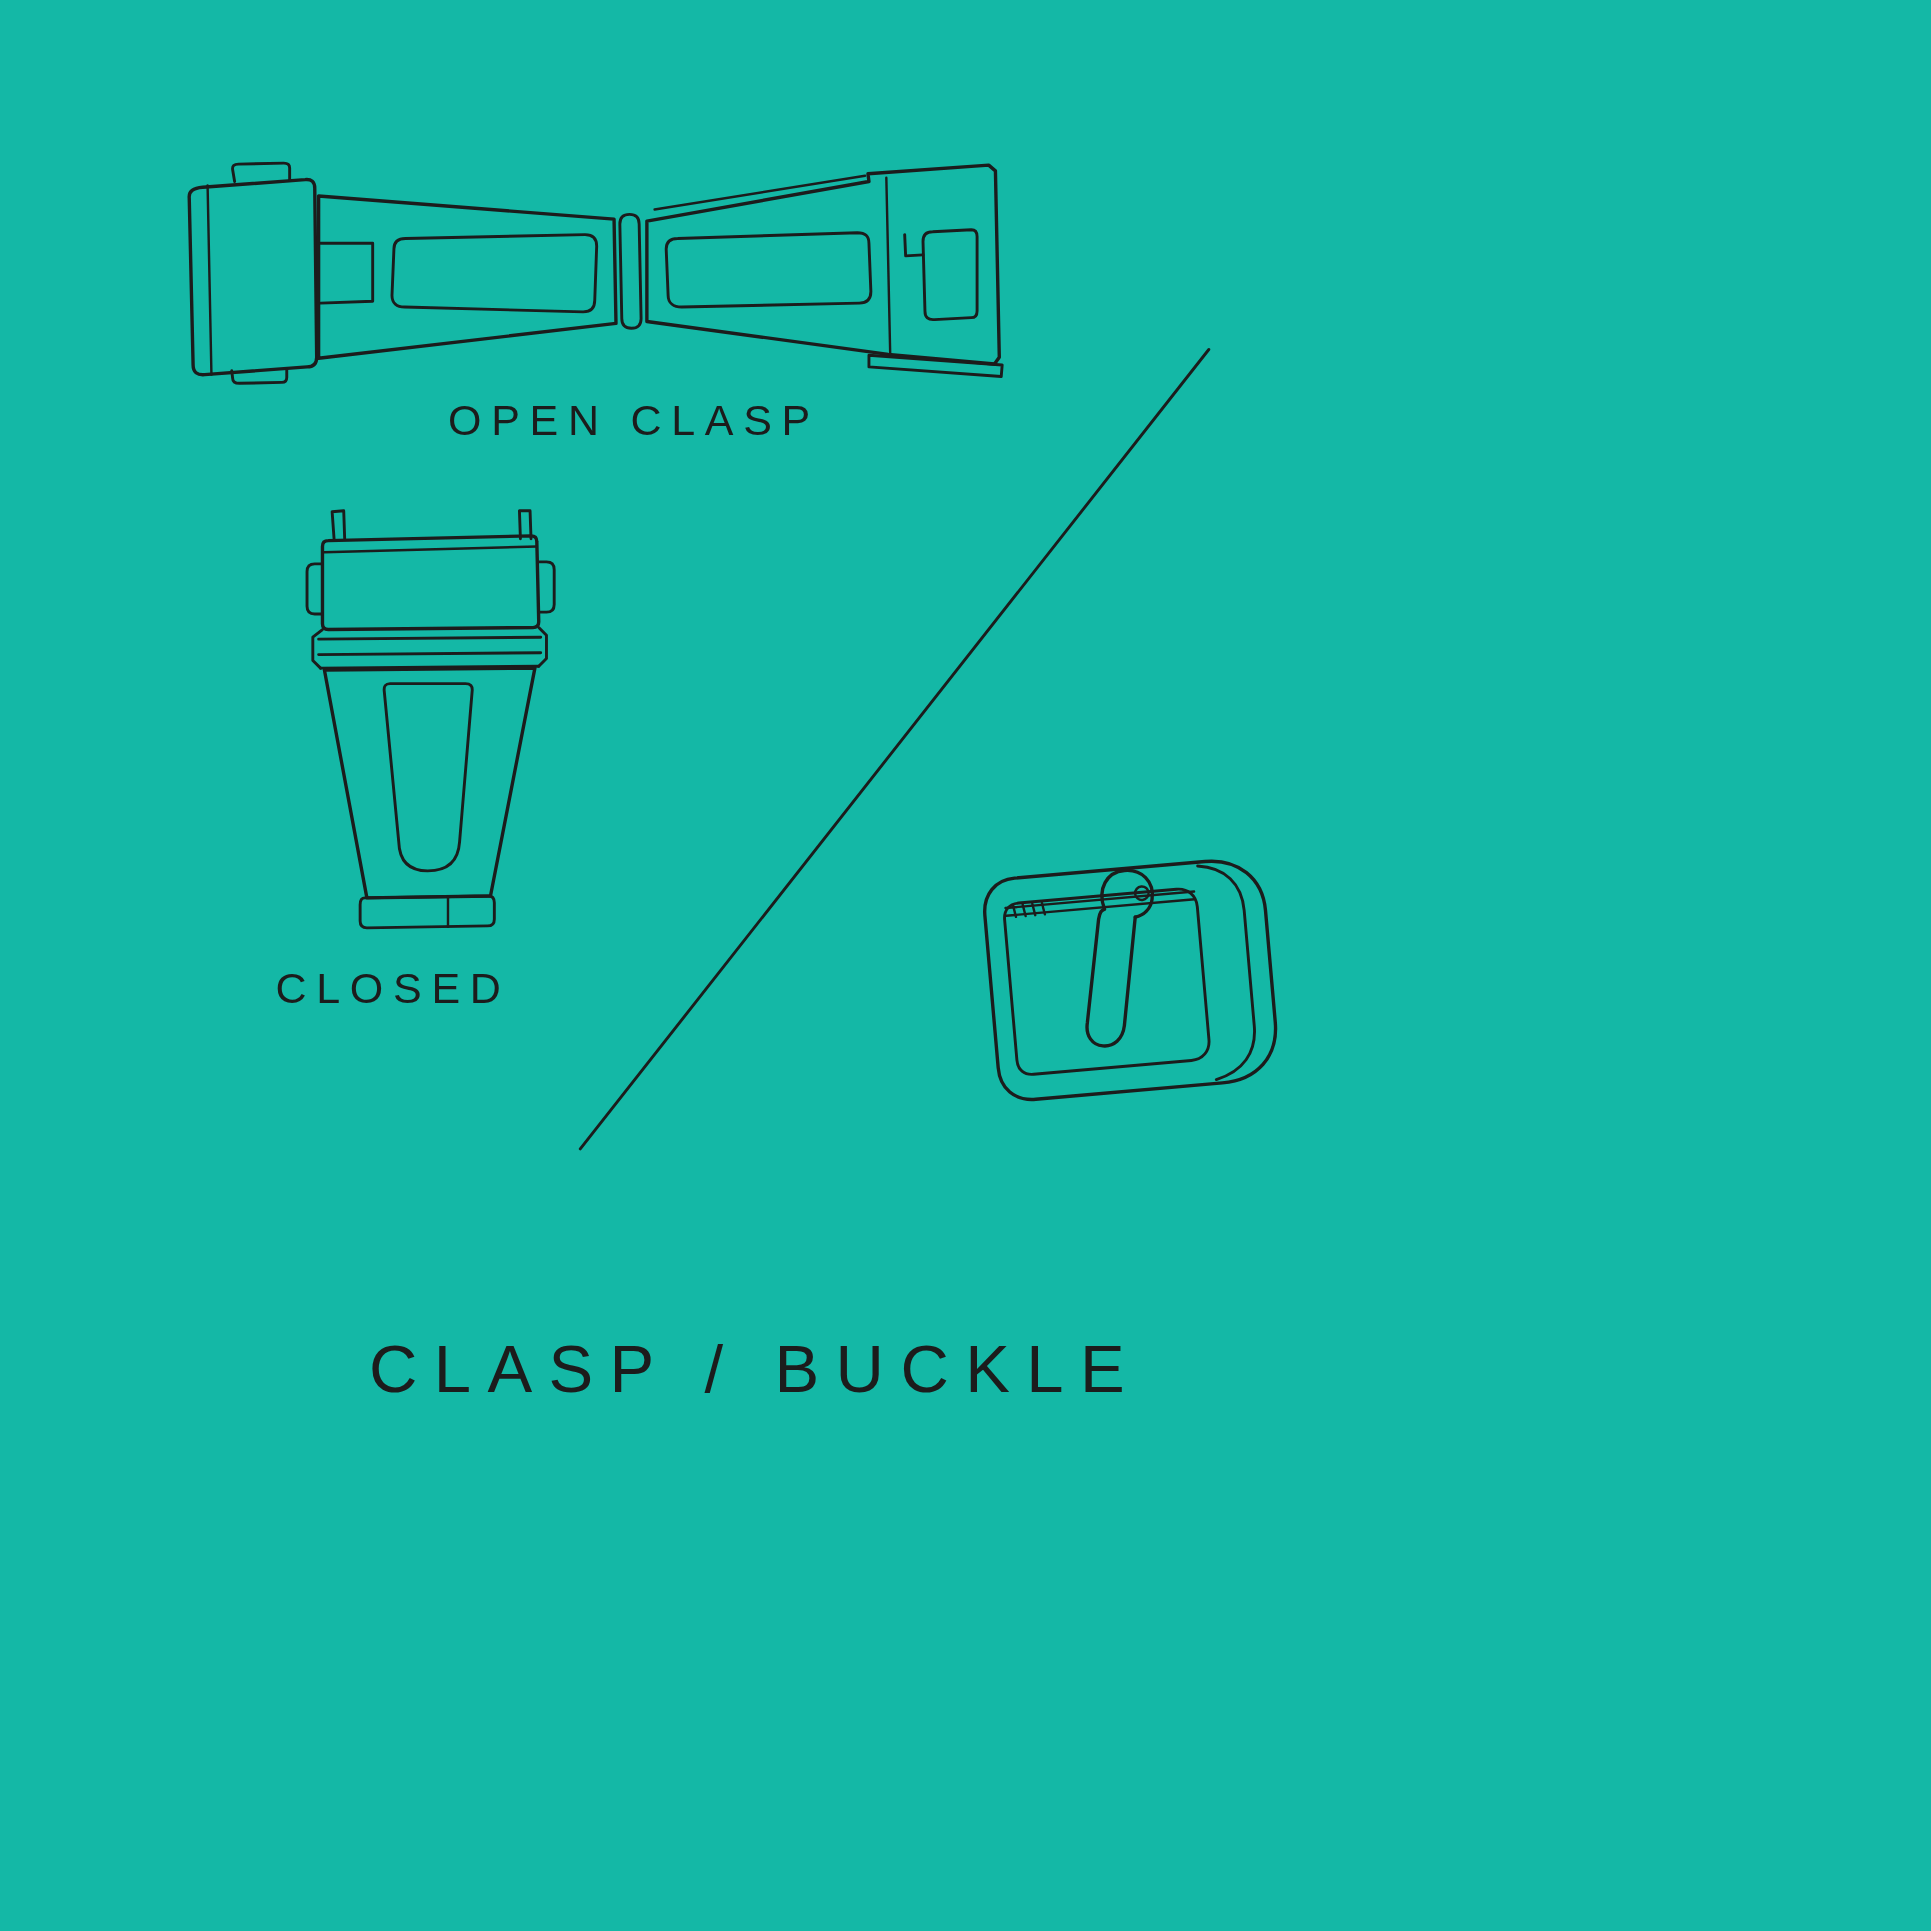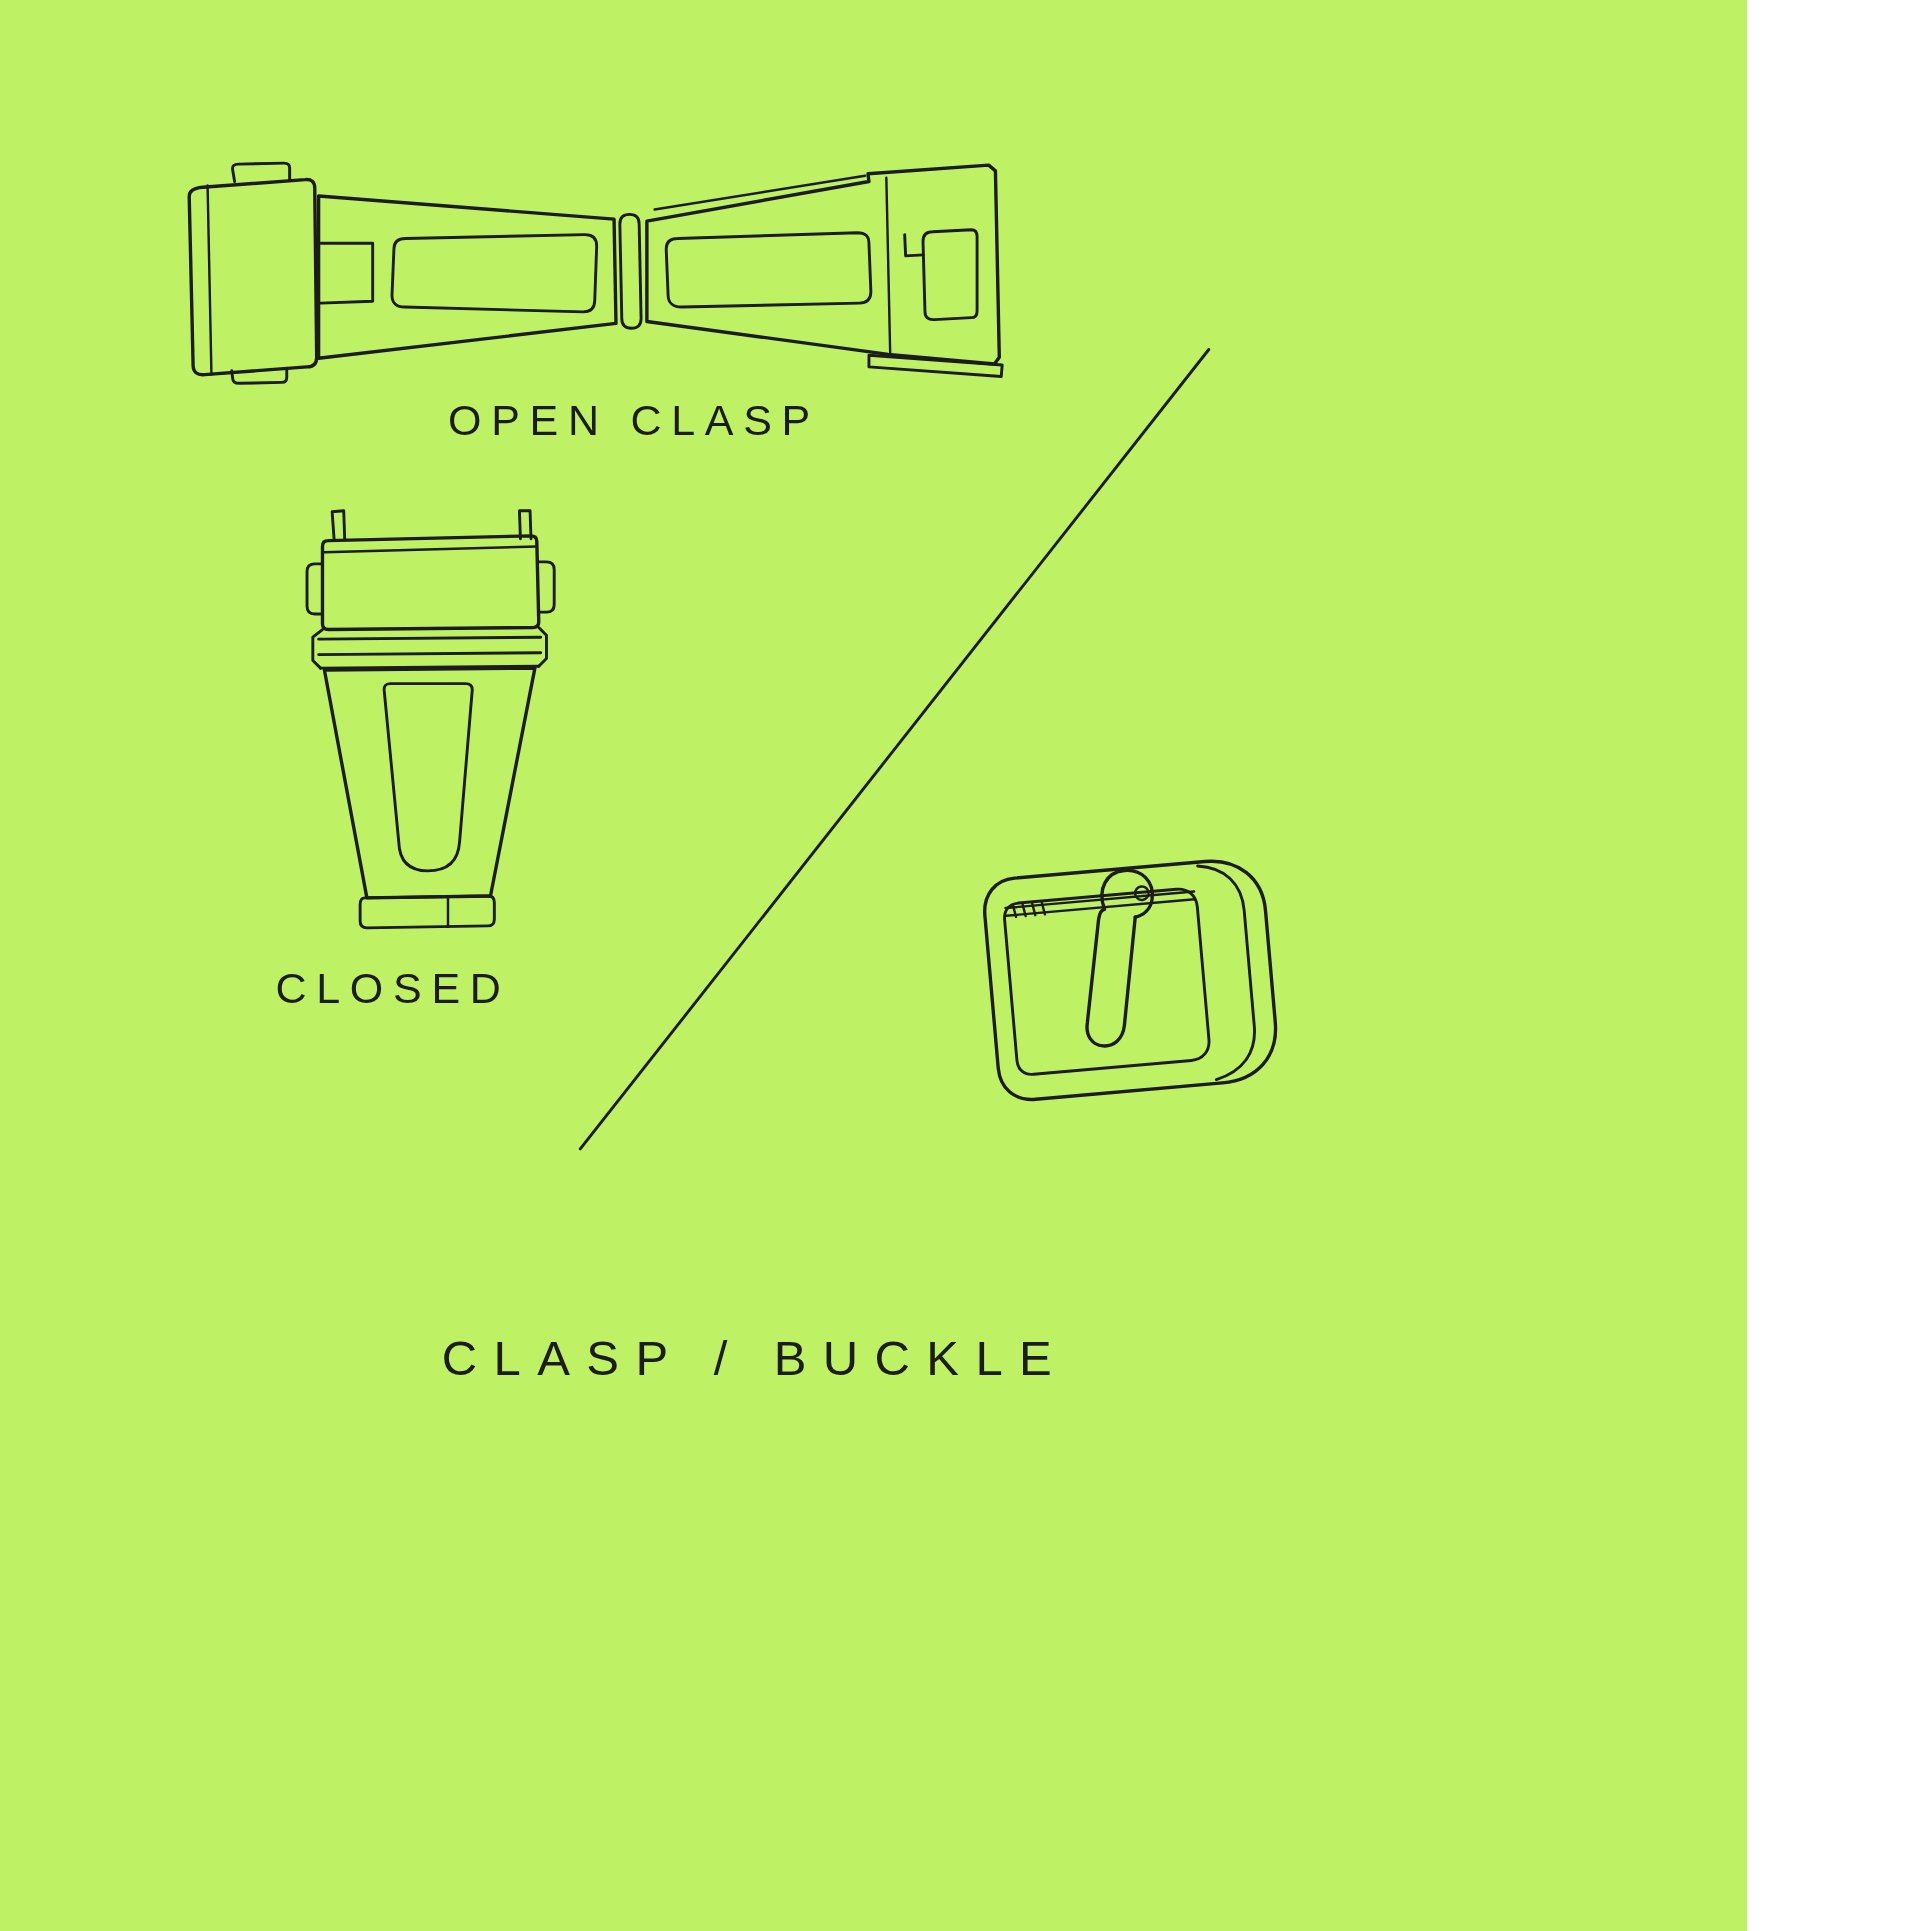--- a/index.html
+++ b/index.html
@@ -2,23 +2,23 @@
 <html><head>
 <meta charset="utf-8">
 <style>
   html, body {
     margin: 0;
     padding: 0;
     background: #ffffff;
   }
   .canvas {
     position: relative;
-    width: 1747px;
+    width: 1931px;
     height: 1931px;
-    background: #bef264;
+    background: #14b8a6;
     overflow: hidden;
     font-family: "Liberation Sans", sans-serif;
   }
   .art {
     position: absolute;
     inset: 0;
     width: 1931px;
     height: 1931px;
   }
   .label {
@@ -26,21 +26,21 @@
     transform: translateX(-50%);
     color: #1c1c1c;
     white-space: nowrap;
     font-weight: 400;
   }
   .caption {
     font-size: 43px;
     letter-spacing: 9.7px;
   }
   .title {
-    font-size: 49px;
+    font-size: 67px;
     letter-spacing: 16.4px;
     font-weight: 500;
   }
 </style>
 </head>
 <body>
 
 <div class="canvas">
 
   <svg class="art" viewBox="0 0 2000 2000" fill="none" stroke="#1c1c1c" stroke-width="3.5" stroke-linejoin="round" stroke-linecap="round">

